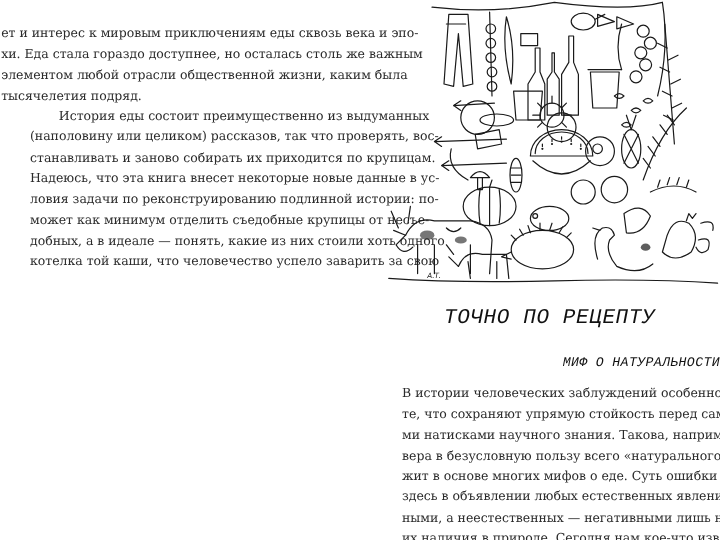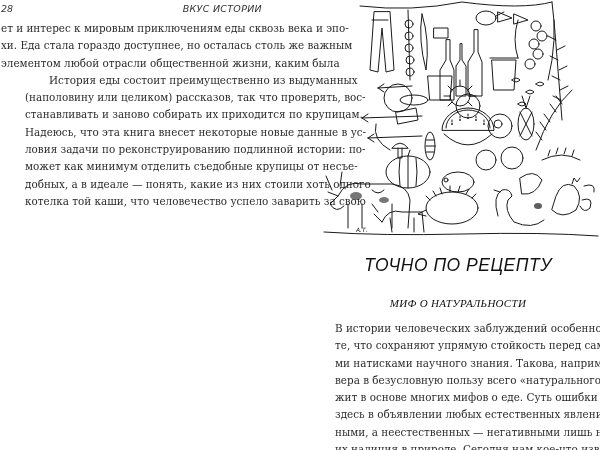--- a/index.html
+++ b/index.html
@@ -28,42 +28,39 @@
     .left-text p { margin: 0; }
     .left-text p.indent { text-indent: 24px; }
     .right-text { position: absolute; left: 19px; top: 320px; width: 264px; }
     .line { display: block; text-align: justify; text-align-last: justify; white-space: nowrap; }
     .line.last { text-align-last: left; }
     .illustration {
       position: absolute; left: 6px; top: 0; width: 278px; height: 240px;
     }
     .chapter-title {
       position: absolute; left: 0; width: 284px; top: 255px; text-align: center;
-      font-family: Liberation Sans, sans-serif; font-style: italic; font-size: 17.5px;
+      font-family: Liberation Mono, monospace; font-style: italic; font-size: 17.5px;
       letter-spacing: 0.5px; color: #111;
     }
     .chapter-subtitle {
-      position: absolute; left: 0; width: 284px; top: 297px; text-align: center;
-      font-family: Liberation Serif, serif; font-style: italic; font-size: 11px;
+      position: absolute; left: 0; width: 284px; top: 297px; text-align: right;
+      font-family: Liberation Mono, monospace; font-style: italic; font-size: 11px;
       letter-spacing: 0.3px; color: #111;
     }
   </style>
 </head>
 <body>
 
 <div class="page-left">
-  <div class="running-head">
-    <span class="folio">28</span>
-    <span class="book-title">ВКУС ИСТОРИИ</span>
-  </div>
   <div class="left-text body-text">
     <p>
       <span class="line">ет и интерес к мировым приключениям еды сквозь века и эпо-</span>
       <span class="line">хи. Еда стала гораздо доступнее, но осталась столь же важным</span>
       <span class="line">элементом любой отрасли общественной жизни, каким была</span>
+      <span class="line last">тысячелетия подряд.</span>
     </p>
     <p class="indent">
       <span class="line" style="padding-left:24px">История еды состоит преимущественно из выдуманных</span>
       <span class="line">(наполовину или целиком) рассказов, так что проверять, вос-</span>
       <span class="line">станавливать и заново собирать их приходится по крупицам.</span>
       <span class="line">Надеюсь, что эта книга внесет некоторые новые данные в ус-</span>
       <span class="line">ловия задачи по реконструированию подлинной истории: по-</span>
       <span class="line">может как минимум отделить съедобные крупицы от несъе-</span>
       <span class="line">добных, а в идеале — понять, какие из них стоили хоть одного</span>
       <span class="line">котелка той каши, что человечество успело заварить за свою</span>

